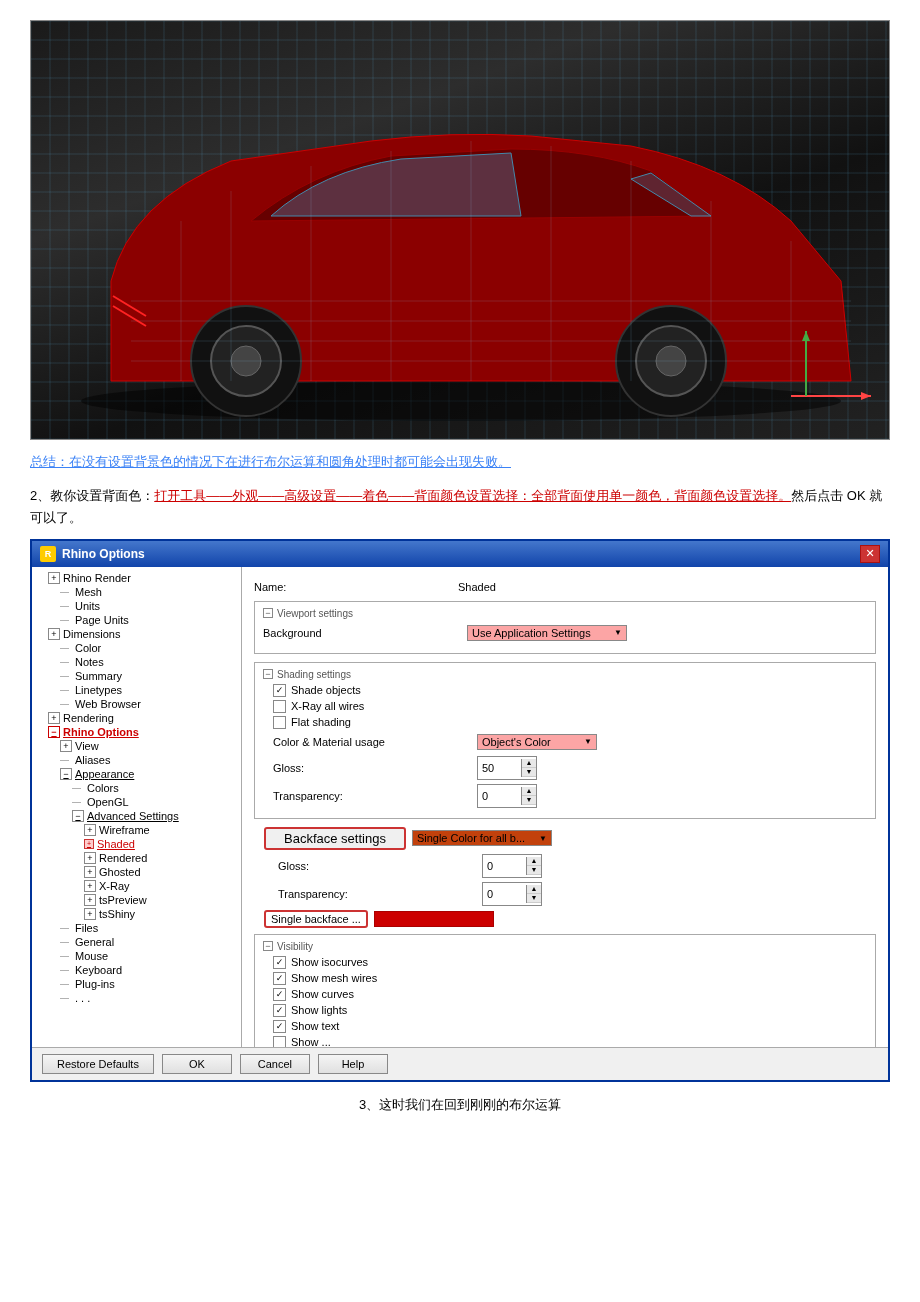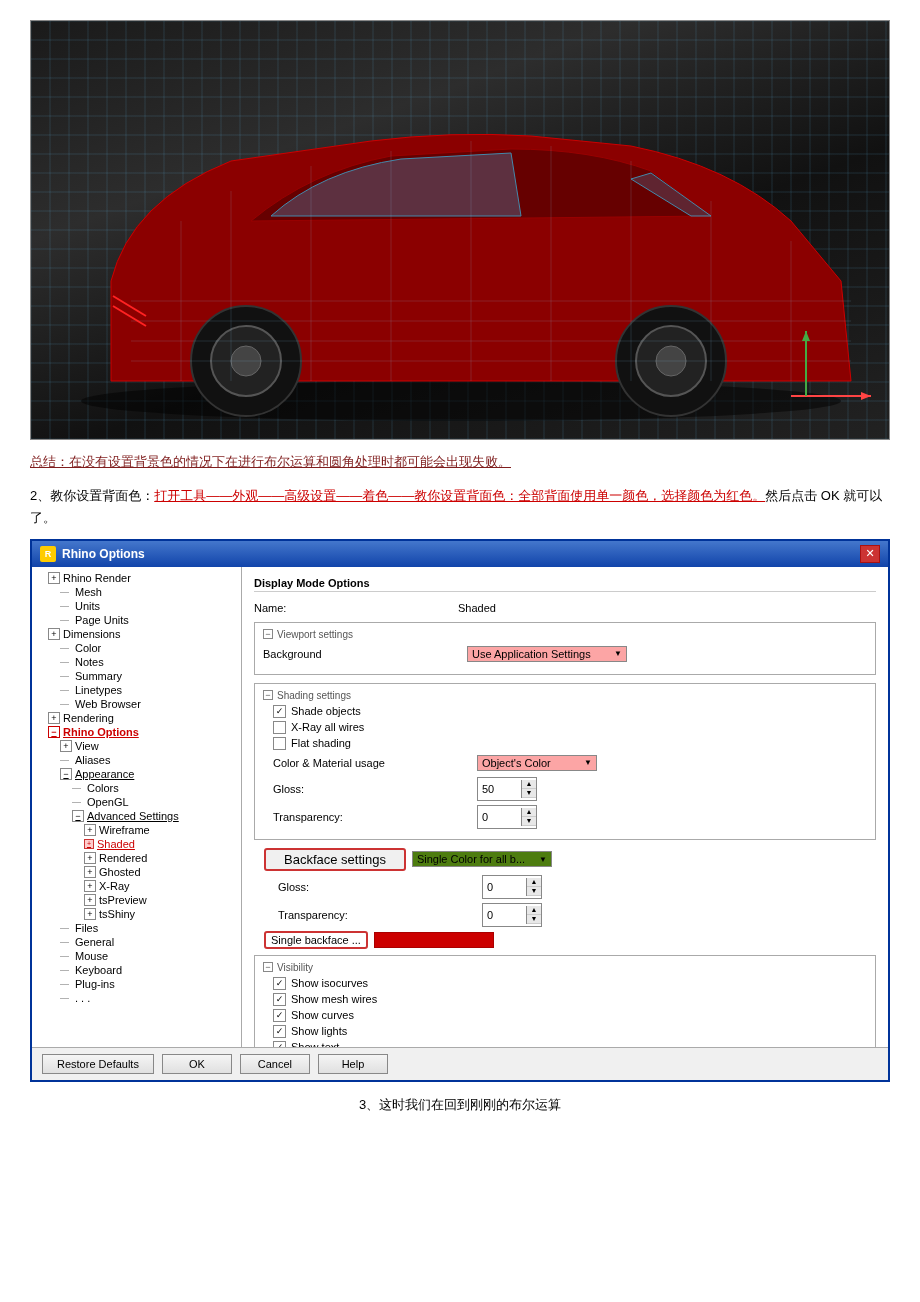--- a/index.html
+++ b/index.html
@@ -32,21 +32,21 @@
     .wireframe-overlay {
       position: absolute;
       top: 0; left: 0; right: 0; bottom: 0;
       background-image: 
         repeating-linear-gradient(0deg, rgba(100,200,255,0.15) 0px, transparent 1px, transparent 18px, rgba(100,200,255,0.15) 19px),
         repeating-linear-gradient(90deg, rgba(100,200,255,0.15) 0px, transparent 1px, transparent 18px, rgba(100,200,255,0.15) 19px);
     }
 
     
     .summary-text {
-      color: #7f1d1d;
+      color: #3b82f6;
       font-size: 13px;
       line-height: 1.6;
       margin-bottom: 12px;
       text-decoration: underline;
     }
 
     
     .step-text {
       font-size: 13px;
       line-height: 1.7;
@@ -301,21 +301,21 @@
     .backface-btn {
       border: 2px solid #cc3333;
       border-radius: 3px;
       padding: 2px 18px;
       font-size: 13px;
       background: #f0f0f0;
       cursor: pointer;
     }
     .backface-dropdown {
       border: 1px solid #888;
-      background: #4d7c0f;
+      background: #c2410c;
       padding: 1px 4px;
       font-size: 11px;
       min-width: 140px;
       display: flex;
       align-items: center;
       justify-content: space-between;
       cursor: pointer;
     }
     .color-box {
       width: 120px;
@@ -407,21 +407,21 @@
       <polygon points="840,375 830,371 830,379" fill="#ff4444"></polygon>
       <line x1="775" y1="375" x2="775" y2="310" stroke="#44aa44" stroke-width="2"></line>
       <polygon points="775,310 771,320 779,320" fill="#44aa44"></polygon>
     </svg>
   </div>
 </div>
 
 <p class="summary-text">总结：在没有设置背景色的情况下在进行布尔运算和圆角处理时都可能会出现失败。</p>
 
 <p class="step-text">
-  <span>2、教你设置背面色：</span><span class="red-link">打开工具——外观——高级设置——着色——教你设置背面色：全部背面使用单一颜色，选择颜色为红色。</span><span>然后点击 OK 就可以了。</span>
+  <span>2、教你设置背面色：</span><span class="red-link">打开工具——外观——高级设置——着色——背面颜色设置选择：全部背面使用单一颜色，背面颜色设置选择。</span><span>然后点击 OK 就可以了。</span>
 </p>
 
 <div class="rhino-dialog">
 
   <div class="rhino-titlebar">
     <div class="rhino-titlebar-left">
       <div class="rhino-title-icon">R</div>
       <span>Rhino Options</span>
     </div>
     <div class="rhino-close-btn">✕</div>
@@ -552,21 +552,20 @@
         <span>Plug-ins</span>
       </div>
       <div class="tree-item tree-indent-2">
         <span class="tree-leaf-dash">—</span>
         <span>. . .</span>
       </div>
     </div>
 
     <div class="settings-panel">
 
-      <div class="settings-section-title">Display Mode Options</div>
 
       <div class="settings-row">
         <span class="settings-label">Name:</span>
         <span class="settings-value" style="font-family:Arial;font-size:11px;">Shaded</span>
       </div>
 
       <div class="settings-group">
         <div class="settings-group-label">
           <span class="group-minus">−</span>
           <span>Viewport settings</span>

